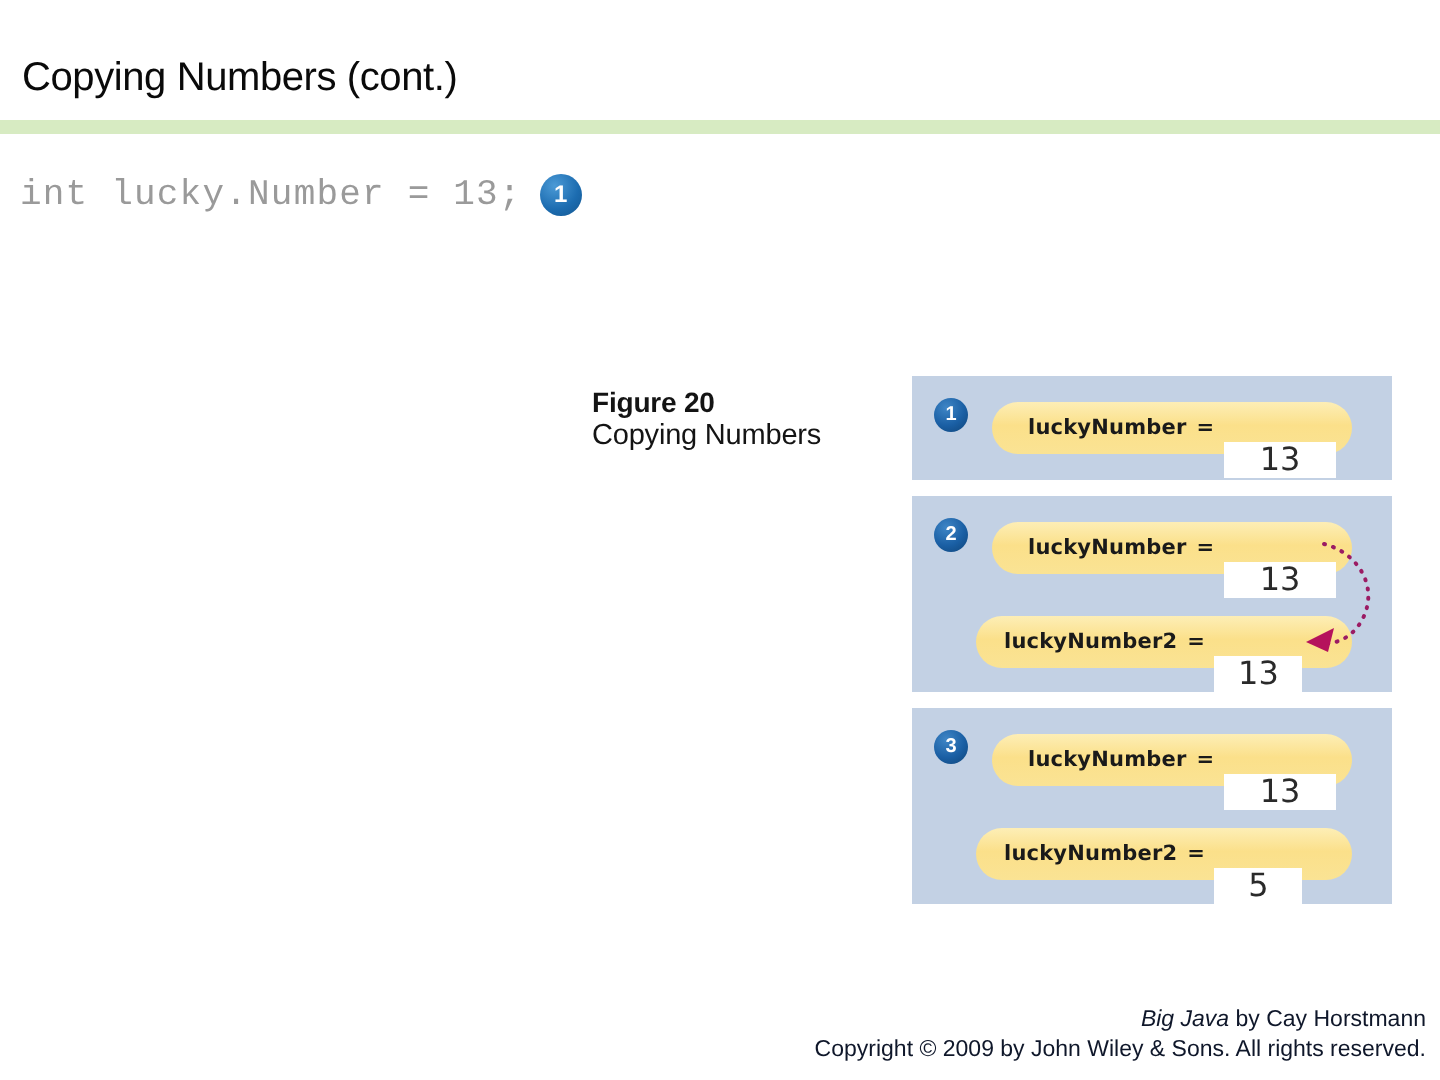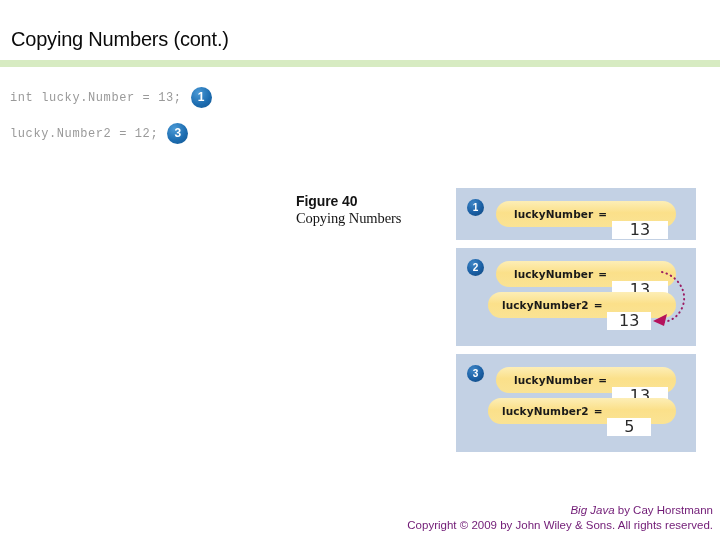--- a/index.html
+++ b/index.html
@@ -43,21 +43,21 @@
     width: 430px;
   }
   .code-line {
     position: relative;
     height: 36px;
     white-space: nowrap;
     display: block;
   }
   .code-text {
     font-family: "Liberation Mono", "DejaVu Sans Mono", monospace;
-    font-size: 12px;
+    font-size: 18px;
     color: #9a9a9a;
     letter-spacing: 0.6px;
     vertical-align: middle;
     line-height: 36px;
   }
   .step-badge {
     display: inline-block;
     vertical-align: middle;
     margin-left: 9px;
     width: 21px;
@@ -94,21 +94,20 @@
     display: block;
     font-size: 14px;
     font-weight: 700;
     letter-spacing: -0.1px;
   }
   #figure-caption .fig-cap {
     display: block;
     font-size: 14.5px;
     font-weight: 400;
     letter-spacing: -0.1px;
-    font-family: Liberation Serif, serif;
   }
 
   #panels {
     position: absolute;
     left: 160px;
     top: 0px;
     width: 240px;
   }
   .panel {
     position: relative;
@@ -167,70 +166,67 @@
     justify-content: center;
     font-family: "DejaVu Sans", sans-serif;
     font-size: 16px;
     font-weight: 400;
     color: #2a2a2a;
     margin-top: 31px;
   }
 
   
   .pill-top    { left: 40px;  top: 13px; width: 180px; padding-left: 18px; padding-right: 8px; }
-  .pill-bottom { left: 32px;  top: 44px; width: 188px; padding-left: 14px; padding-right: 25px; }
+  .pill-bottom { left: 32px;  top: 60px; width: 188px; padding-left: 14px; padding-right: 25px; }
   .pill-top .var-box    { width: 78px; margin-left: auto; }
   .pill-bottom .var-box { width: 78px; margin-left: auto; }
 
   #panel-1 .pill-top { top: 13px; }
 
   
   #copy-arrow {
     position: absolute;
     left: 0; top: 0;
     width: 240px; height: 98px;
     pointer-events: none;
   }
 
   
   #footer {
     position: absolute;
     right: 7px;
     bottom: 7px;
     text-align: right;
-    color: #701a75;
+    color: #0f172a;
     line-height: 15px;
   }
   #footer-line1 { font-size: 11.5px; white-space: nowrap; }
   #footer-line1 .book { font-style: italic; font-weight: 400; }
   #footer-line2 { font-size: 11.5px; white-space: nowrap; }
 </style>
 </head>
 <body>
 
 <div id="slide-title">Copying Numbers (cont.)</div>
 <div id="title-rule"></div>
 
 <div id="code-block">
 
   <div class="code-line">
     <span class="code-text">int lucky.Number = 13;</span><span class="step-badge">1</span>
   </div>
 
 
-  <div class="code-line">
-    <span class="code-text">lucky.Number2 = 12;</span><span class="step-badge">3</span>
-  </div>
 
 </div>
 
 <div id="figure-area">
 
   <div id="figure-caption">
-    <span class="fig-num">Figure 40</span>
+    <span class="fig-num">Figure 20</span>
     <span class="fig-cap">Copying Numbers</span>
   </div>
 
   <div id="panels">
 
     <div class="panel" id="panel-1">
       <div class="panel-badge">1</div>
       <div class="var-pill pill-top">
         <span class="var-name">luckyNumber</span>
         <span class="var-eq">=</span>

